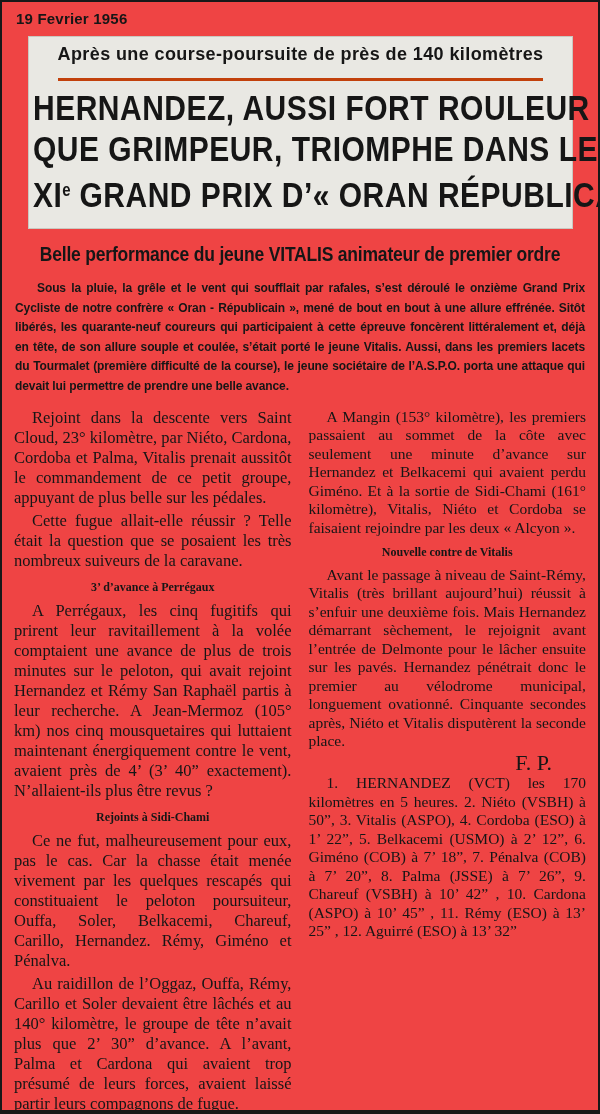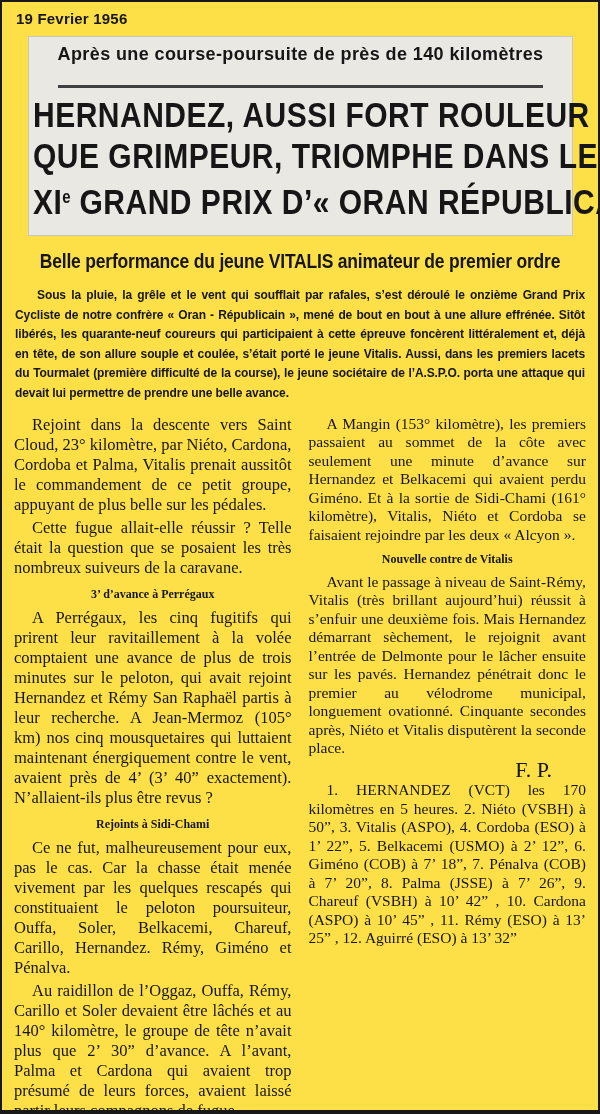--- a/index.html
+++ b/index.html
@@ -1,21 +1,21 @@
 <!DOCTYPE html>
 <html><head>
 <meta charset="utf-8">
 <style>
   html, body { margin: 0; padding: 0; background: #ffffff; }
   .page {
     position: relative;
     width: 600px;
     height: 1114px;
     box-sizing: border-box;
-    background: #fde047;
+    background: #ef4444;
     color: #161616;
     border: 2px solid #181818;
     border-bottom-width: 4px;
     padding: 6px 12px 0 12px;
     overflow: hidden;
     font-family: "Liberation Serif", serif;
   }
   .date {
     font-family: "Liberation Sans", sans-serif;
     font-weight: 700;
@@ -30,22 +30,22 @@
     padding: 7px 4px 13px 4px;
     text-align: center;
   }
   .kicker {
     display: inline-block;
     font-family: "Liberation Sans", sans-serif;
     font-weight: 700;
     font-size: 18px;
     letter-spacing: 0.4px;
     white-space: nowrap;
-    border-bottom: 3px solid #404040;
-    padding-bottom: 20px;
+    border-bottom: 3px solid #c2410c;
+    padding-bottom: 13px;
     margin-bottom: 6px;
   }
   .headline-line {
     font-family: "Liberation Sans", sans-serif;
     font-weight: 700;
     font-size: 30px;
     line-height: 41px;
     letter-spacing: 0.5px;
     white-space: nowrap;
     transform: scaleY(1.17);

